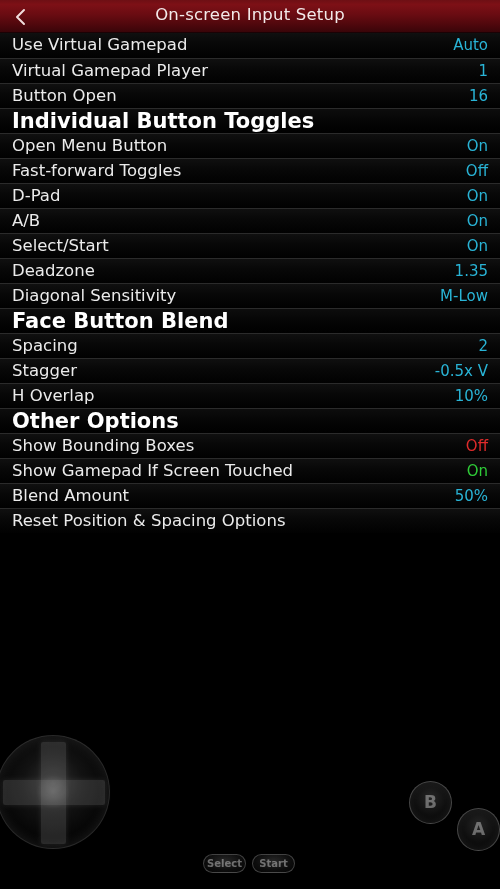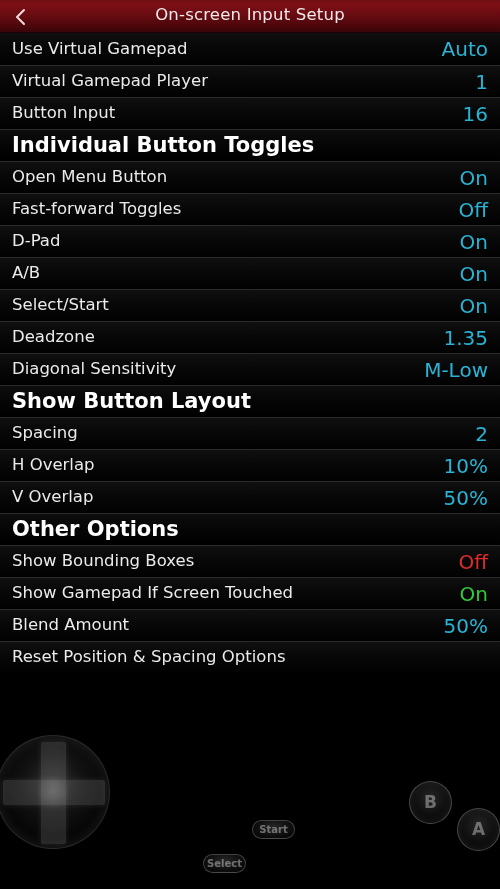--- a/index.html
+++ b/index.html
@@ -64,40 +64,40 @@
   
   .list {
     position: relative;
     width: 100%;
     height: 856px;
     overflow: hidden;
   }
 
   .row {
     position: relative;
-    height: 32px;
+    height: 25px;
     display: flex;
     align-items: center;
     padding: 0 12px 0 12px;
     background: linear-gradient(to bottom, #101010 0%, #080808 40%, #010101 100%);
     border-top: 1px solid #2b2b2b;
     overflow: hidden;
     justify-content: flex-end;
   }
   .row:first-child { border-top: none; }
 
   .row .label {
     font-size: 16.5px;
     color: #ebebeb;
     white-space: nowrap;
     line-height: 1;
     flex: 1 1 auto;
   }
   .row .value {
-    font-size: 20px;
+    font-size: 15px;
     color: #29b4d6;
     white-space: nowrap;
     line-height: 1;
     margin-left: auto;
     text-align: right;
   }
 
   
   .row.section {
     background: linear-gradient(to bottom, #0d0d0d 0%, #050505 50%, #000 100%);
@@ -202,21 +202,21 @@
     align-items: center;
     justify-content: center;
   }
   .pill-btn span {
     font-size: 10px;
     font-weight: bold;
     color: rgba(225,225,225,0.45);
     line-height: 1;
   }
   .pill-btn.select { left: 203px; top: 854px; }
-  .pill-btn.start  { left: 252px; top: 820px; }
+  .pill-btn.start  { left: 252px; top: 854px; }
 </style>
 </head>
 <body>
 
 <div id="app">
 
   <div class="titlebar">
     <div class="back-btn">
       <span>
         <svg width="11" height="18" viewBox="0 0 11 18" aria-hidden="true">
@@ -230,21 +230,21 @@
   <div class="list" id="settings-list">
       <div class="row">
         <div class="label">Use Virtual Gamepad</div>
         <div class="value" style="color: rgb(41, 180, 214);">Auto</div>
       </div>
       <div class="row">
         <div class="label">Virtual Gamepad Player</div>
         <div class="value" style="color: rgb(41, 180, 214);">1</div>
       </div>
       <div class="row">
-        <div class="label">Button Input</div>
+        <div class="label">Button Open</div>
         <div class="value" style="color: rgb(41, 180, 214);">16</div>
       </div>
       <div class="row section">
         <div class="label">Individual Button Toggles</div>
       </div>
       <div class="row">
         <div class="label">Open Menu Button</div>
         <div class="value" style="color: rgb(41, 180, 214);">On</div>
       </div>
       <div class="row">
@@ -265,33 +265,33 @@
       </div>
       <div class="row">
         <div class="label">Deadzone</div>
         <div class="value" style="color: rgb(41, 180, 214);">1.35</div>
       </div>
       <div class="row">
         <div class="label">Diagonal Sensitivity</div>
         <div class="value" style="color: rgb(41, 180, 214);">M-Low</div>
       </div>
       <div class="row section">
-        <div class="label">Show Button Layout</div>
+        <div class="label">Face Button Blend</div>
       </div>
       <div class="row">
         <div class="label">Spacing</div>
         <div class="value" style="color: rgb(41, 180, 214);">2</div>
       </div>
       <div class="row">
+        <div class="label">Stagger</div>
+        <div class="value" style="color: rgb(41, 180, 214);">-0.5x V</div>
+      </div>
+      <div class="row">
         <div class="label">H Overlap</div>
         <div class="value" style="color: rgb(41, 180, 214);">10%</div>
-      </div>
-      <div class="row">
-        <div class="label">V Overlap</div>
-        <div class="value" style="color: rgb(41, 180, 214);">50%</div>
       </div>
       <div class="row section">
         <div class="label">Other Options</div>
       </div>
       <div class="row">
         <div class="label">Show Bounding Boxes</div>
         <div class="value" style="color: rgb(224, 43, 43);">Off</div>
       </div>
       <div class="row">
         <div class="label">Show Gamepad If Screen Touched</div>

